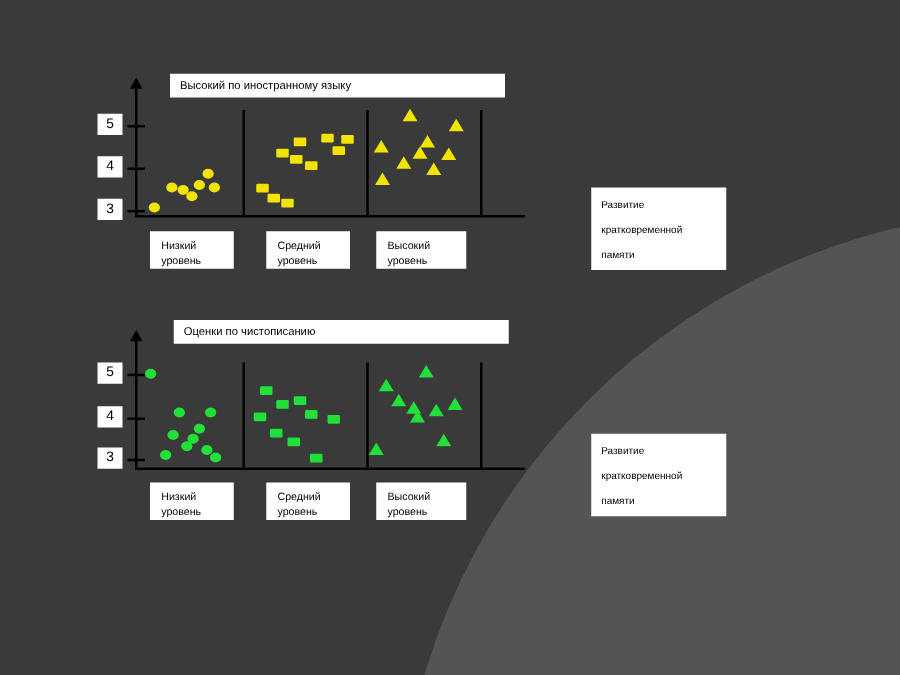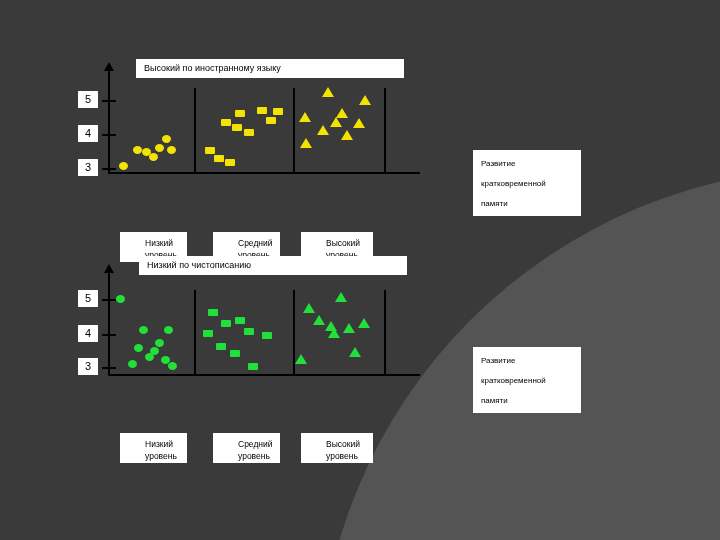--- a/index.html
+++ b/index.html
@@ -75,24 +75,23 @@
     width:2px;
     background:#000000;
   }
 
   .grp-label{
     position:absolute;
     background:#ffffff;
     color:#000000;
     font-size:8.5px;
     line-height:12px;
-    padding:5px 25px;
+    padding:5px 9px;
     box-sizing:border-box;
     white-space:pre-line;
-    margin-top:47px;
   }
 
   .side-note{
     position:absolute;
     background:#ffffff;
     color:#000000;
     font-size:8px;
     line-height:20px;
     padding:4px 8px;
     box-sizing:border-box;
@@ -162,21 +161,21 @@
     <div class="pt square" style="width: 10px; height: 7px; background: rgb(242, 227, 0); left: 273.2px; top: 107.88px;"></div>
     <div class="pt triangle" style="border-bottom: 10px solid rgb(242, 227, 0); left: 300.2px; top: 137.52px;"></div>
     <div class="pt triangle" style="border-bottom: 10px solid rgb(242, 227, 0); left: 298.56px; top: 112.36px;"></div>
     <div class="pt triangle" style="border-bottom: 10px solid rgb(242, 227, 0); left: 321.52px; top: 86.52px;"></div>
     <div class="pt triangle" style="border-bottom: 10px solid rgb(242, 227, 0); left: 316.6px; top: 125.28px;"></div>
     <div class="pt triangle" style="border-bottom: 10px solid rgb(242, 227, 0); left: 329.72px; top: 117.12px;"></div>
     <div class="pt triangle" style="border-bottom: 10px solid rgb(242, 227, 0); left: 336.28px; top: 107.6px;"></div>
     <div class="pt triangle" style="border-bottom: 10px solid rgb(242, 227, 0); left: 341.2px; top: 129.7px;"></div>
     <div class="pt triangle" style="border-bottom: 10px solid rgb(242, 227, 0); left: 352.68px; top: 117.8px;"></div>
     <div class="pt triangle" style="border-bottom: 10px solid rgb(242, 227, 0); left: 359.24px; top: 95.36px;"></div>
-    <div class="chart-title" style="left: 139px; top: 256px; width: 268px; height: 19px;">Низкий по чистописанию</div>
+    <div class="chart-title" style="left: 139px; top: 256px; width: 268px; height: 19px;">Оценки по чистописанию</div>
     <div class="yaxis" style="left: 108px; top: 272px; height: 102px;"></div>
     <div class="yaxis-arrow" style="left: 104px; top: 264px;"></div>
     <div class="xaxis" style="left: 108px; top: 374px; width: 312px;"></div>
     <div class="tick" style="left: 102px; top: 299px;"></div>
     <div class="ylabel" style="left: 78px; top: 290px;">5</div>
     <div class="tick" style="left: 102px; top: 334px;"></div>
     <div class="ylabel" style="left: 78px; top: 325px;">4</div>
     <div class="tick" style="left: 102px; top: 367px;"></div>
     <div class="ylabel" style="left: 78px; top: 358px;">3</div>
     <div class="divider" style="left: 194px; top: 290px; height: 84px;"></div>

